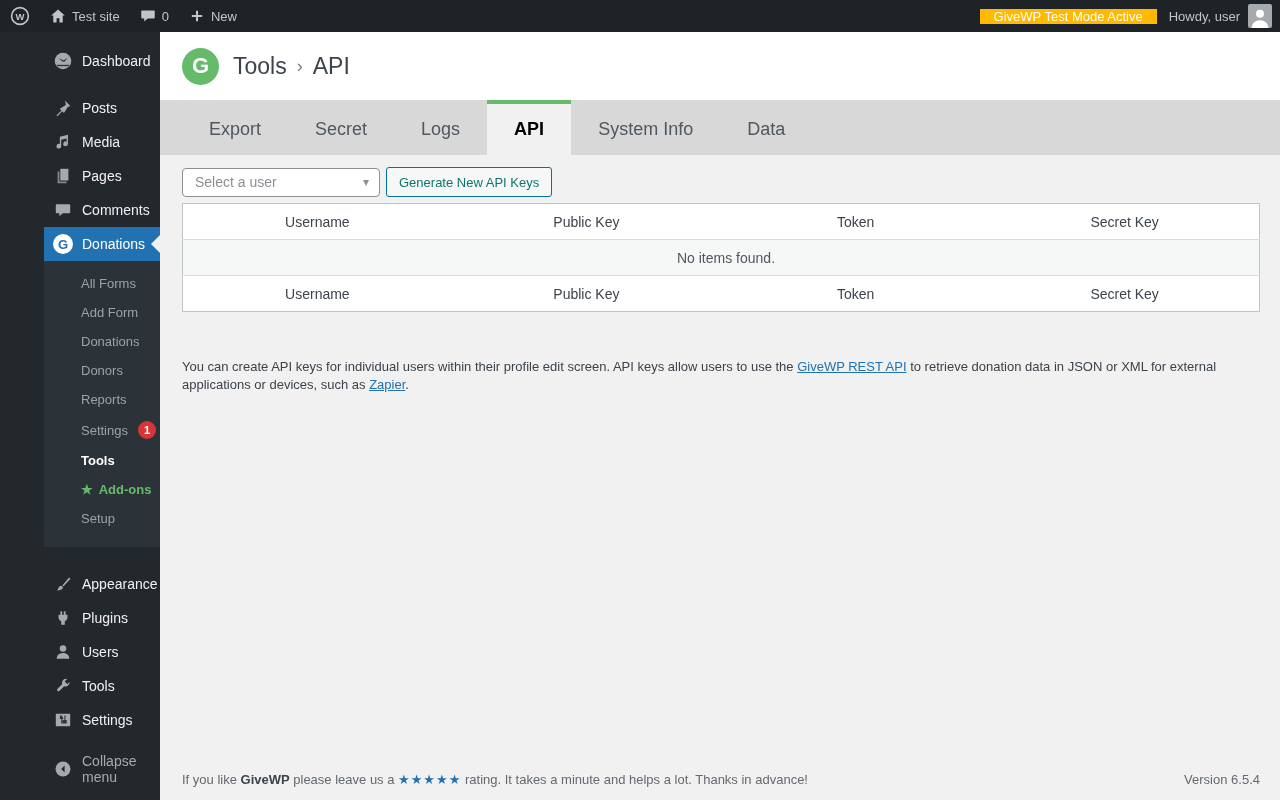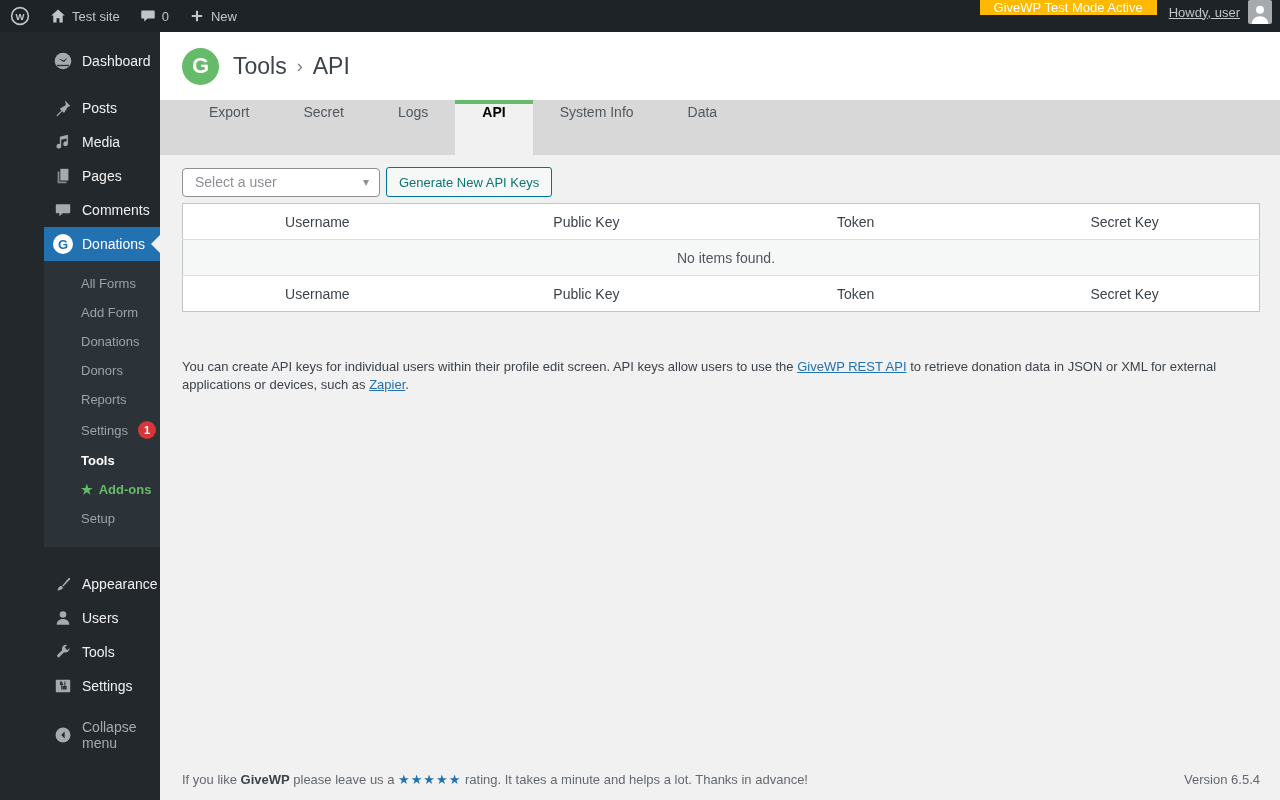--- a/index.html
+++ b/index.html
@@ -2,21 +2,21 @@
 <html><head>
 <meta charset="utf-8">
 <style>
   * { margin:0; padding:0; box-sizing:border-box; }
   html,body { width:1280px; height:800px; overflow:hidden; }
   body { font-family:"Liberation Sans", sans-serif; font-size:13px; color:#3c434a; background:#f1f1f1; display:flex; flex-direction:column; }
 
   
   .adminbar { height:32px; background:#1d2327; color:#c3c4c7; display:flex; align-items:stretch; flex:0 0 32px; }
   .ab-left { display:flex; align-items:stretch; }
-  .ab-right { margin-left:auto; display:flex; align-items:flex-start;text-decoration:underline; }
+  .ab-right { margin-left:auto; display:flex; align-items:center; }
   .ab-item { display:flex; align-items:center; gap:6px; padding:0 10px; color:#c3c4c7; cursor:pointer; }
   .ab-item svg { display:block; }
   .ab-testmode { background:#ffb900; color:#ffffff; padding:0 14px; display:flex; align-items:center; font-size:13px; }
   .ab-howdy { display:flex; align-items:center; gap:8px; padding:0 8px 0 12px; }
   .ab-avatar { width:24px; height:24px; background:#a7aaad; border-radius:2px; display:flex; align-items:flex-end; justify-content:center; overflow:hidden; }
 
   
   .frame { flex:1; display:flex; min-height:0; }
 
   
@@ -37,21 +37,21 @@
   .collapse-item { margin-top:15px; color:#a7aaad; }
 
   
   .content { flex:1; display:flex; flex-direction:column; min-width:0; }
   .page-header { background:#fff; height:68px; display:flex; align-items:center; padding-left:22px; gap:14px; flex:0 0 68px; }
   .give-logo { width:37px; height:37px; border-radius:50%; background:#66bb6a; color:#fff; display:flex; align-items:center; justify-content:center; font-size:22px; font-weight:bold; }
   .page-title { font-size:23px; font-weight:400; color:#3c434a; display:flex; align-items:center; gap:10px; }
   .page-title .sep { color:#787c82; font-size:18px; }
 
   .nav-tabs { height:55px; background:#d8d8d8; display:flex; align-items:stretch; padding-left:22px; flex:0 0 55px; }
-  .tab { display:flex; align-items:flex-start; padding:0 27px; font-size:14px; color:#50575e; cursor:pointer; border-top:4px solid transparent; }
+  .tab { display:flex; align-items:center; padding:0 27px; font-size:18px; color:#50575e; cursor:pointer; border-top:4px solid transparent; }
   .tab.active { background:#f1f1f1; border-top:4px solid #66bb6a; color:#000; font-weight:bold; }
 
   .content-body { flex:1; padding:12px 20px 0 22px; display:flex; flex-direction:column; min-height:0; }
   .controls-row { display:flex; align-items:center; gap:6px; margin-bottom:6px; }
   .user-select { width:198px; height:29px; background:#fff; border:1px solid #8c8f94; border-radius:4px; display:flex; align-items:center; justify-content:space-between; padding:0 10px 0 12px; color:#8c8f94; font-size:14px; cursor:pointer; }
   .user-select .caret { color:#8c8f94; font-size:12px; }
   .btn-secondary { height:30px; background:#f6f7f7; border:1px solid #0071a1; border-radius:3px; color:#0f766e; font-size:13px; padding:0 12px; cursor:pointer; font-family:"Liberation Sans", sans-serif; }
 
   table.api-keys { width:100%; border-collapse:collapse; background:#fff; border:1px solid #c3c4c7; }
   table.api-keys th, table.api-keys td { text-align:center; font-weight:400; font-size:14px; color:#3c434a; padding:0 12px; height:36px; border-top:1px solid #dcdcde; }
@@ -215,20 +215,28 @@
 
     <div class="lower-group">
       <div class="menu-item">
         <span class="mi-icon">
           <svg width="18" height="18" viewBox="0 0 20 20" fill="currentColor">
               <path d="M9.2 11.6L16.3 3.4c.8-.9 2.3.4 1.5 1.4l-7.4 7.9z"></path>
               <path d="M8.7 12.4c.6.5 1.1 1.2 1.3 1.9-.9 1.9-3.2 2.9-6.5 2.9.9-.8 1.2-2.3 1.8-3.5.5-1 2-2 3.4-1.3z"></path>
             </svg>
         </span>
         <span>Appearance</span>
+      </div>
+      <div class="menu-item">
+        <span class="mi-icon">
+          <svg width="18" height="18" viewBox="0 0 20 20" fill="currentColor">
+              <path d="M7.2 2.5h1.9v4h1.8v-4h1.9v4H15v3a4.2 4.2 0 0 1-3 4v4H8v-4a4.2 4.2 0 0 1-3-4v-3h2.2z"></path>
+            </svg>
+        </span>
+        <span>Plugins</span>
       </div>
       <div class="menu-item">
         <span class="mi-icon">
           <svg width="18" height="18" viewBox="0 0 20 20" fill="currentColor">
               <circle cx="10" cy="6.2" r="3.6"></circle>
               <path d="M3 17.5c0-4 3.1-6.3 7-6.3s7 2.3 7 6.3z"></path>
             </svg>
         </span>
         <span>Users</span>
       </div>

